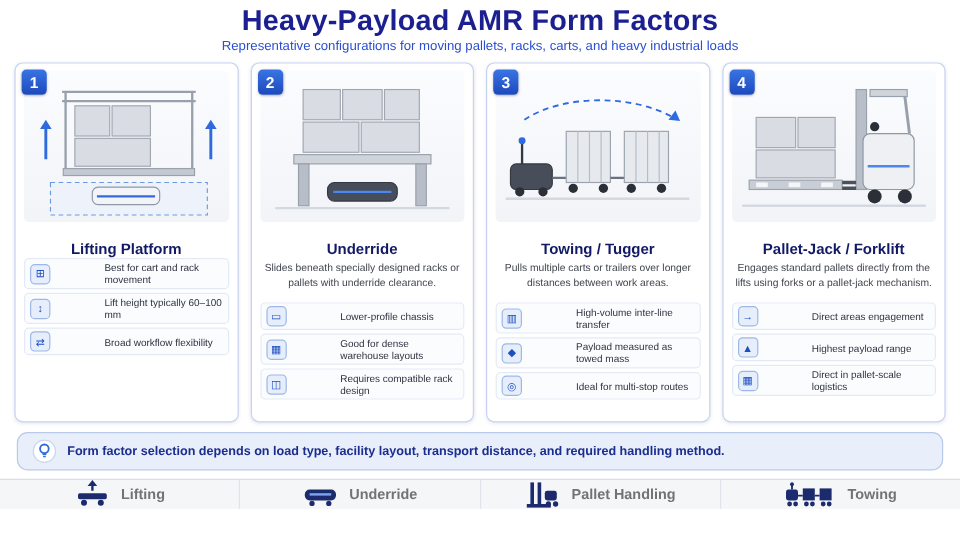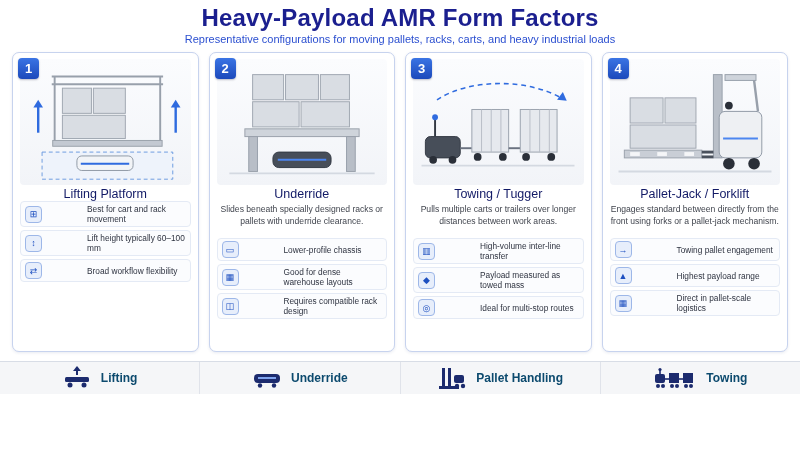--- a/index.html
+++ b/index.html
@@ -15,40 +15,40 @@
   .panels{display:flex;gap:10px;padding:7px 12px 4px;flex:0 0 auto;}
   .panel{flex:1;border:1.5px solid #c7d3ee;border-radius:7px;background:#fff;
     position:relative;padding:6px 7px 4px;box-shadow:0 1px 3px rgba(30,50,120,.10);
     display:flex;flex-direction:column;height:288px;}
   .badge{position:absolute;top:5px;left:5px;width:21px;height:21px;border-radius:4px;
     background:linear-gradient(#3a74e4,#1c49bb);color:#fff;font-weight:bold;font-size:13px;
     display:flex;align-items:center;justify-content:center;box-shadow:0 1px 2px rgba(0,0,40,.25);}
   .illu{height:126px;display:flex;align-items:flex-end;justify-content:center;
     background:linear-gradient(#fbfcfe,#f2f4f8);border-radius:4px;}
   .illu svg{display:block;}
-  .panel-title{text-align:center;font-weight:normal;font-size:12.5px;color:#121a66;margin-top:2px;}
+  .panel-title{text-align:center;font-weight:bold;font-size:12.5px;color:#121a66;margin-top:16px;}
   .panel-desc{text-align:center;font-size:8.6px;color:#41454e;line-height:1.3;margin:3px 1px 4px;min-height:30px;}
   .features{display:flex;flex-direction:column;gap:3px;}
   .feature{display:flex;align-items:center;gap:5px;border:1px solid #e4eaf5;border-radius:4px;
     background:#fbfcfe;padding:2px 4px;}
   .feature-icon{flex:0 0 15px;width:15px;height:15px;border:1px solid #9db7e8;background:#e7eefb;
     color:#1d4fc0;border-radius:4px;font-size:9px;display:flex;align-items:center;justify-content:center;}
   .feature-text{font-size:8.3px;color:#2e3340;padding-left:40px;}
 
   
   .callout{margin:4px 14px 2px;border:1px solid #b9c9ea;background:#e9effa;border-radius:9px;
     display:flex;align-items:center;gap:9px;padding:5px 12px;}
   .callout-text{font-size:10.5px;font-weight:bold;color:#1b2d8f;}
 
   
   .footer{margin-top:5px;flex:1;border-top:1px solid #d8dde6;background:#f5f6f8;
     display:flex;align-items:center;}
   .legend-item{flex:1;display:flex;align-items:center;justify-content:center;gap:9px;height:100%;}
   .legend-item + .legend-item{border-left:1px solid #e0e3ea;}
-  .legend-label{font-weight:bold;color:#0c4a6e;font-size:12px;}
+  .legend-label{font-weight:bold;color:#737373;font-size:12px;}
 
   .box{fill:#d9dde3;stroke:#a0a7b1;stroke-width:1;}
   .frame{stroke:#98a0ab;stroke-width:2;fill:none;}
   .navy{fill:#1c2b6e;}
 </style>
 </head>
 <body>
 
 <div class="page">
 
@@ -196,39 +196,48 @@
           <rect x="110" y="50" width="44" height="48" rx="6" fill="#eef0f3" stroke="#8f98a5"></rect>
           <rect x="116" y="12" width="32" height="6" fill="#cfd4db" stroke="#98a0ab"></rect>
           <line x1="146" y1="18" x2="150" y2="50" stroke="#98a0ab" stroke-width="2.5"></line>
           <circle cx="120" cy="44" r="4" fill="#2a2f38"></circle>
           <circle cx="120" cy="104" r="6" fill="#2a2f38"></circle>
           <circle cx="146" cy="104" r="6" fill="#2a2f38"></circle>
           <line x1="114" y1="78" x2="150" y2="78" stroke="#4c86f0" stroke-width="2"></line>
         </svg>
       </div>
       <div class="panel-title">Pallet-Jack / Forklift</div>
-      <div class="panel-desc">Engages standard between directly from the front using forks or a pallet-jack mechanism.</div>
+      <div class="panel-desc">Engages standard pallets directly from the lifts using forks or a pallet-jack mechanism.</div>
       <div class="features">
         <div class="feature">
           <span class="feature-icon">→</span>
-          <span class="feature-text">Towing pallet engagement</span>
+          <span class="feature-text">Direct areas engagement</span>
         </div>
         <div class="feature">
           <span class="feature-icon">▲</span>
           <span class="feature-text">Highest payload range</span>
         </div>
         <div class="feature">
           <span class="feature-icon">▦</span>
           <span class="feature-text">Direct in pallet-scale logistics</span>
         </div>
       </div>
     </div>
 
   </div>
 
+  <div class="callout">
+    <svg width="20" height="20" viewBox="0 0 20 20">
+      <circle cx="10" cy="10" r="9.3" fill="#ffffff" stroke="#c9d6ee"></circle>
+      <circle cx="10" cy="8" r="3.6" fill="none" stroke="#2f6bdf" stroke-width="1.5"></circle>
+      <line x1="8.4" y1="12.6" x2="11.6" y2="12.6" stroke="#2f6bdf" stroke-width="1.3"></line>
+      <line x1="8.9" y1="14.4" x2="11.1" y2="14.4" stroke="#2f6bdf" stroke-width="1.3"></line>
+    </svg>
+    <span class="callout-text">Form factor selection depends on load type, facility layout, transport distance, and required handling method.</span>
+  </div>
 
   <div class="footer">
     <div class="legend-item">
       <svg width="30" height="24" viewBox="0 0 30 24">
         <line x1="15" y1="2" x2="15" y2="9" stroke="#1c2b6e" stroke-width="2"></line>
         <path d="M15 0 l-4 5 h8 Z" class="navy"></path>
         <rect x="3" y="11" width="24" height="5" rx="1.5" class="navy"></rect>
         <circle cx="8" cy="19" r="2.5" class="navy"></circle>
         <circle cx="22" cy="19" r="2.5" class="navy"></circle>
       </svg>

